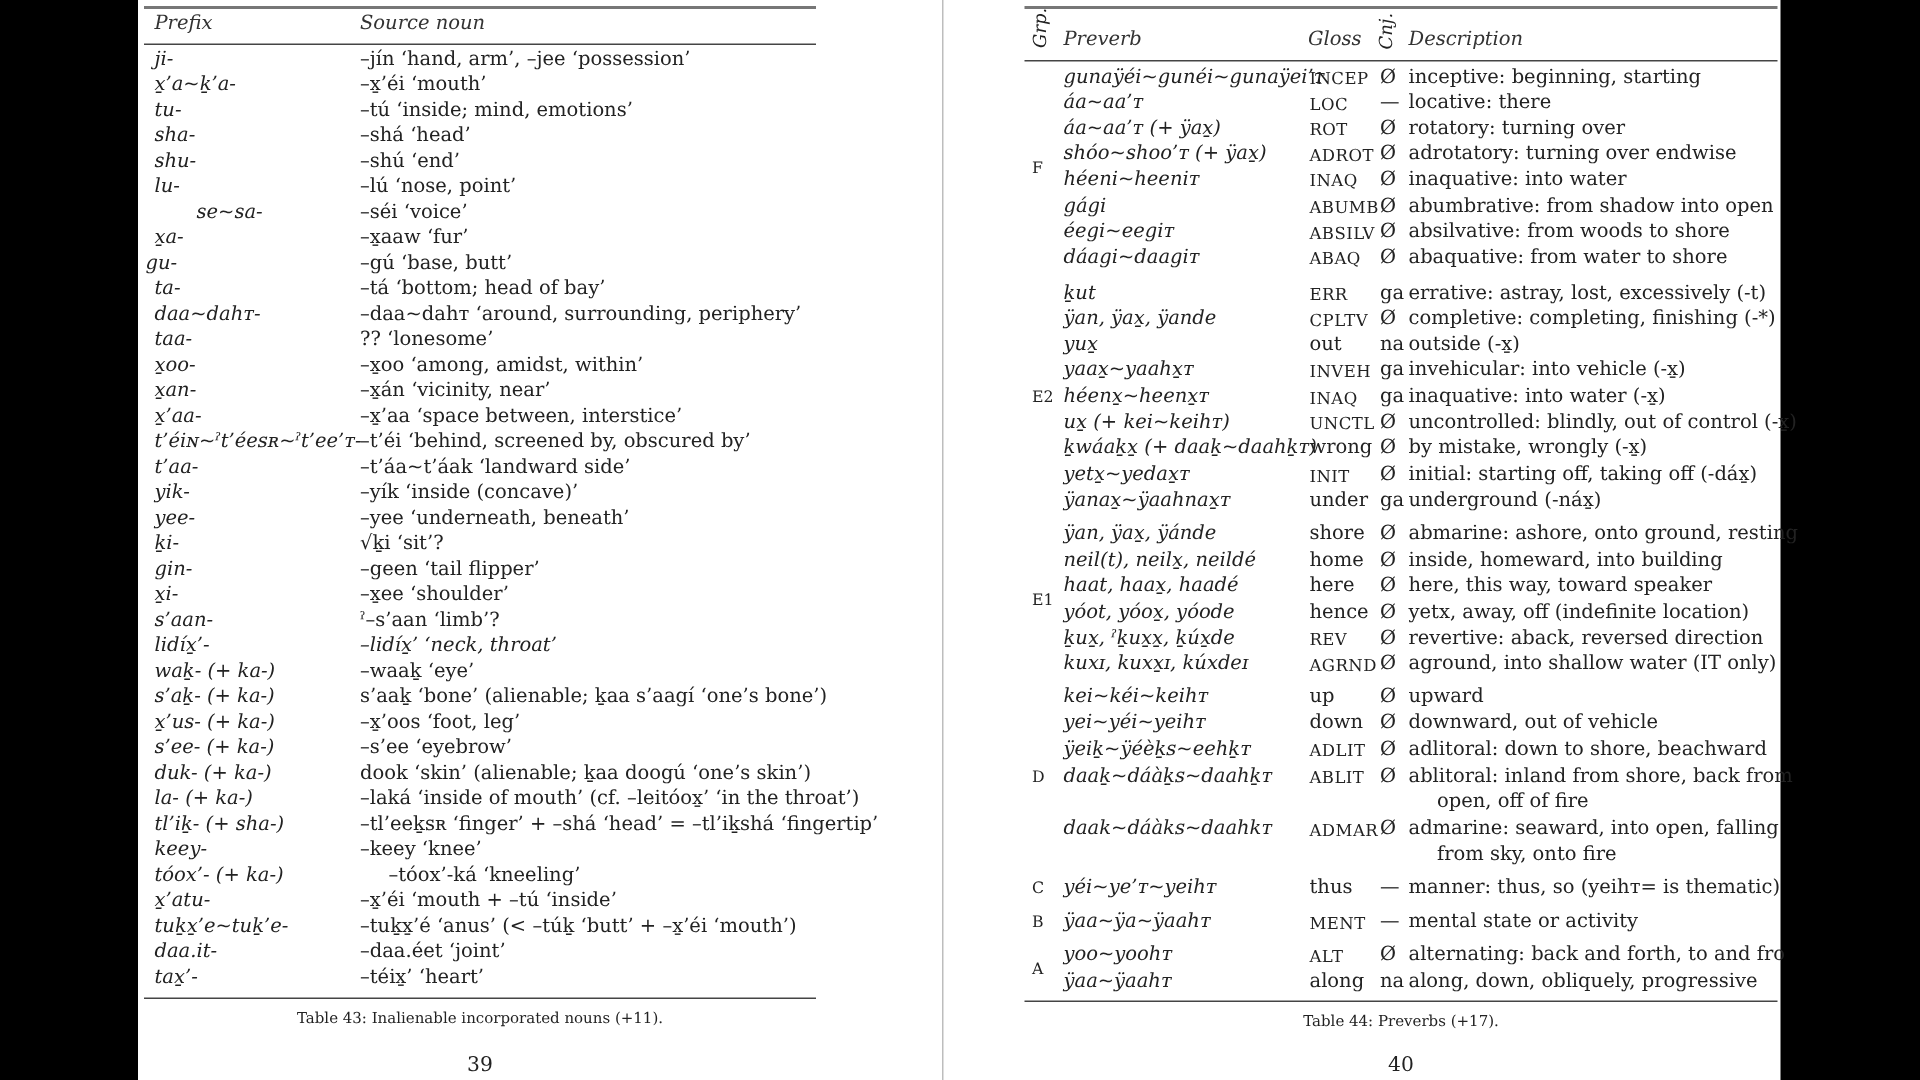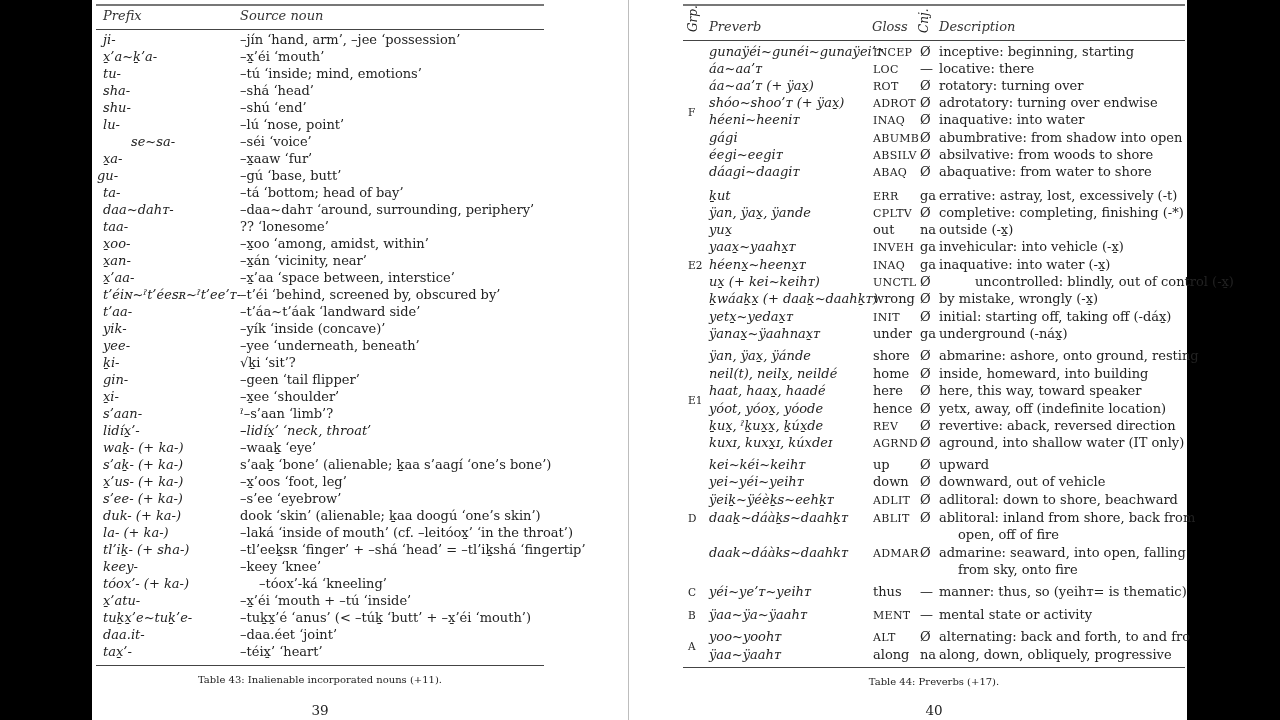--- a/index.html
+++ b/index.html
@@ -270,21 +270,21 @@
         <div>
           <span class="txt it" style="left: 617px; top: 257px;">héenx̱~heenx̱ᴛ</span>
           <span class="txt sc" style="left: 781px; top: 258px;">INAQ</span>
           <span class="txt " style="left: 828px; top: 257px;">ga</span>
           <span class="txt " style="left: 847px; top: 257px;">inaquative: into water (-x̱)</span>
         </div>
         <div>
           <span class="txt it" style="left: 617px; top: 274px;">ux̱ (+ kei~keihᴛ)</span>
           <span class="txt sc" style="left: 781px; top: 275px;">UNCTL</span>
           <span class="txt " style="left: 828px; top: 274px;">Ø</span>
-          <span class="txt " style="left: 847px; top: 274px; margin-left: 36px;">uncontrolled: blindly, out of control (-x̱)</span>
+          <span class="txt " style="left: 847px; top: 274px;">uncontrolled: blindly, out of control (-x̱)</span>
         </div>
         <div>
           <span class="txt it" style="left: 617px; top: 291px;">ḵwáaḵx̱ (+ daaḵ~daahḵᴛ)</span>
           <span class="txt " style="left: 781px; top: 291px;">wrong</span>
           <span class="txt " style="left: 828px; top: 291px;">Ø</span>
           <span class="txt " style="left: 847px; top: 291px;">by mistake, wrongly (-x̱)</span>
         </div>
         <div>
           <span class="txt it" style="left: 617px; top: 309px;">yetx̱~yedax̱ᴛ</span>
           <span class="txt sc" style="left: 781px; top: 310px;">INIT</span>

